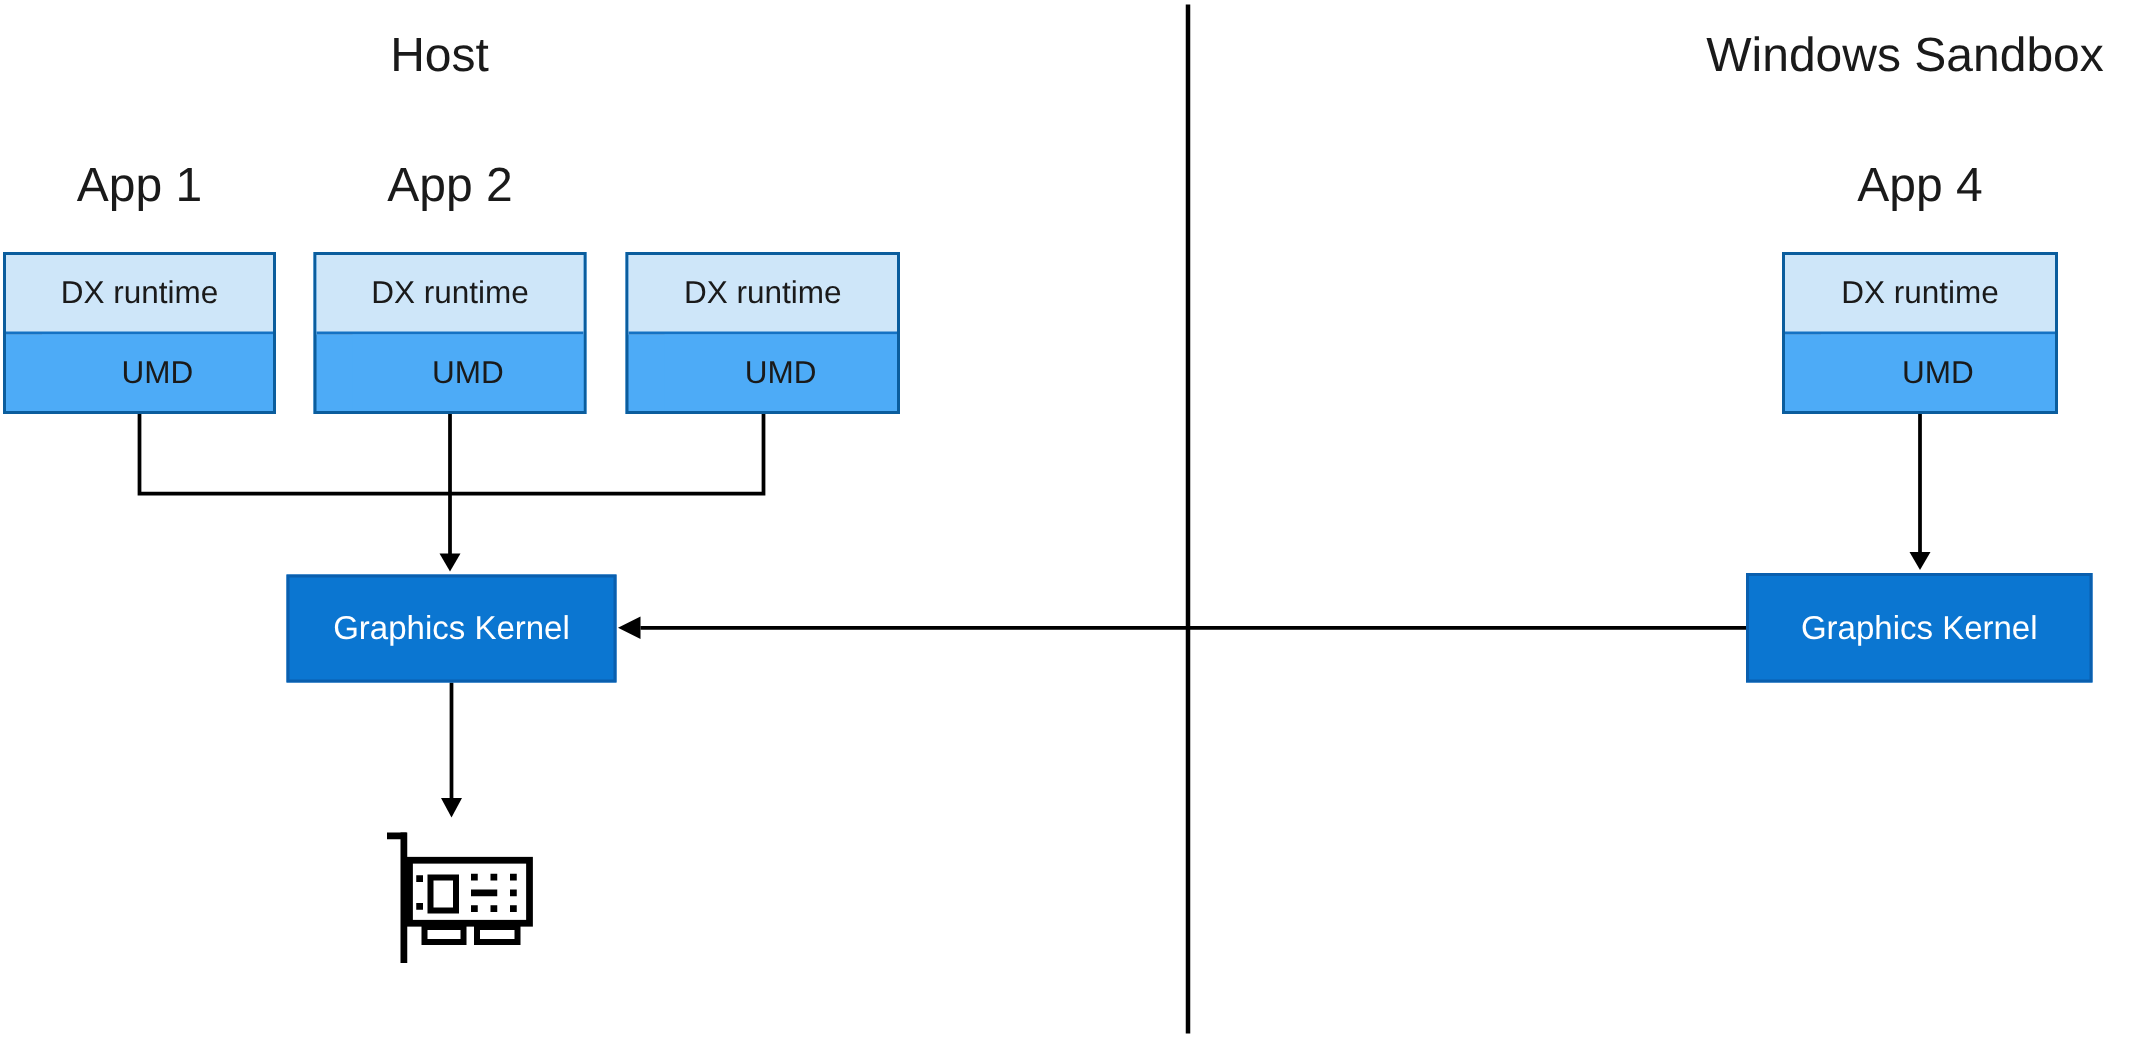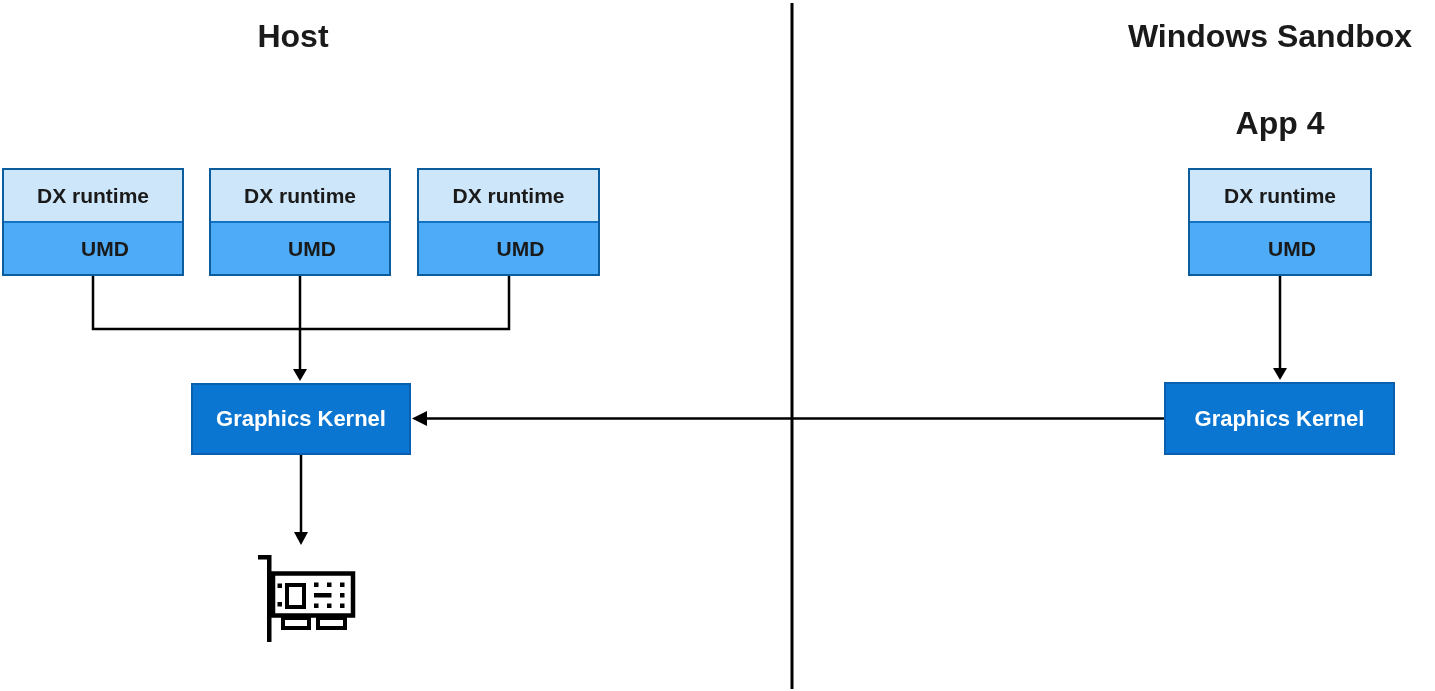--- a/index.html
+++ b/index.html
@@ -10,21 +10,21 @@
     --kernel-fill:#0b76d1;
     --kernel-border:#0a5fae;
     --kernel-text:#ffffff;
     --line-color:#000000;
     --text-color:#1a1a1a;
     --bg:#ffffff;
   }
   *{margin:0;padding:0;box-sizing:border-box;}
   html,body{background:var(--bg);}
   body{font-family:"Liberation Sans","DejaVu Sans",sans-serif;color:var(--text-color);}
-  .canvas{position:relative;width:1435px;height:691px;background:var(--bg);overflow:hidden;font-weight:bold;}
+  .canvas{position:relative;width:1435px;height:691px;background:var(--bg);overflow:hidden;}
 
   .wires{position:absolute;left:0;top:0;width:1435px;height:691px;color:var(--line-color);}
   .wires path{stroke:currentColor;fill:none;}
   .wires .conn{stroke-width:2.5px;}
   .wires .sep{stroke-width:3px;}
   .wires polygon{fill:currentColor;stroke:none;}
 
   .zone-title{position:absolute;top:16px;font-size:32px;line-height:40px;text-align:center;color:var(--text-color);white-space:nowrap;}
   .title-host{left:143px;width:300px;}
   .title-sandbox{left:1070px;width:400px;}
@@ -56,20 +56,22 @@
     <polygon points="294,532 308,532 301,545"></polygon>
     <path class="conn" d="M 1280 275 V 369"></path>
     <polygon points="1273,368 1287,368 1280,380"></polygon>
     <path class="conn" d="M 1164 418.5 H 427"></path>
     <polygon points="412,418.5 427,411 427,426"></polygon>
   </svg>
 
   <div class="zone-title title-host">Host</div>
   <div class="zone-title title-sandbox">Windows Sandbox</div>
 
+  <div class="app-label" style="left:13px;">App 1</div>
+  <div class="app-label" style="left:220px;">App 2</div>
   <div class="app-label" style="left:1200px;text-align:center;">App 4</div>
 
   <div class="app-stack" style="left:2px;width:182px;">
     <div class="row runtime">DX runtime</div>
     <div class="row umd">UMD</div>
   </div>
   <div class="app-stack" style="left:209px;width:182px;">
     <div class="row runtime">DX runtime</div>
     <div class="row umd">UMD</div>
   </div>

